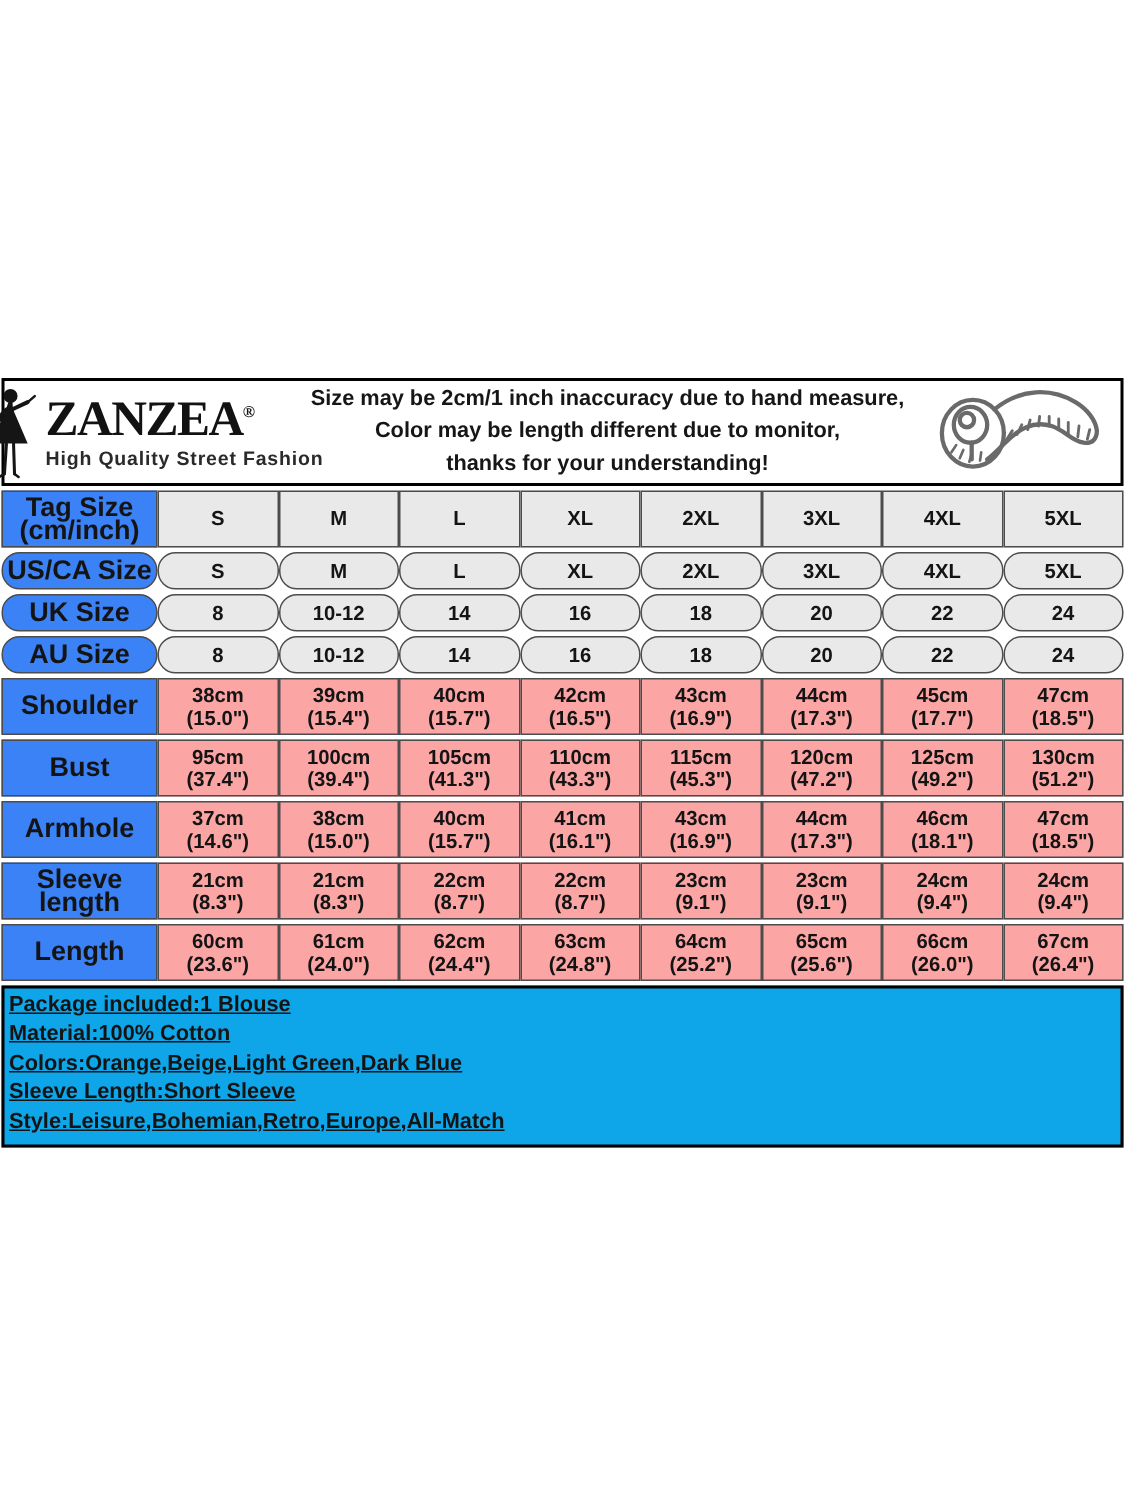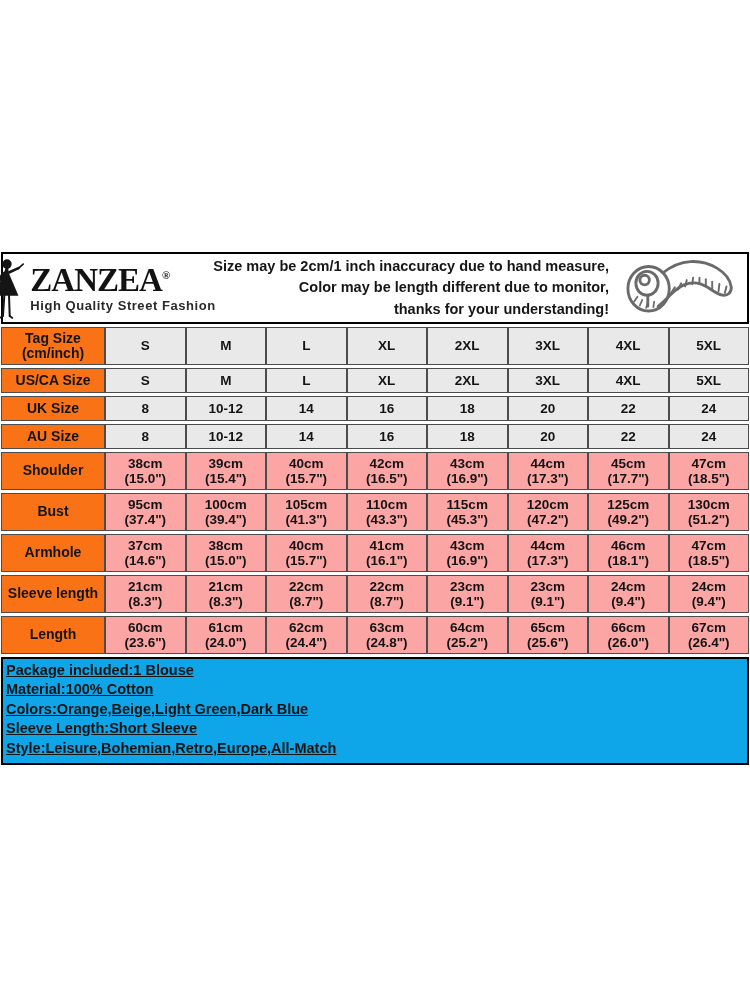--- a/index.html
+++ b/index.html
@@ -15,40 +15,40 @@
     box-sizing:border-box;height:72px;border:2px solid #000;background:#fff;
     display:flex;align-items:center;
   }
   .logo{width:198px;display:flex;align-items:center;justify-content:center;gap:4px;flex-shrink:0;}
   .logo-figure{width:38px;height:62px;margin-top:2px;flex-shrink:0;}
   .logo-text{line-height:1;}
   .brand-line{font-family:"Liberation Serif",serif;font-weight:bold;font-size:33px;
     letter-spacing:-1px;color:#121212;white-space:nowrap;}
   .reg{font-size:11px;vertical-align:super;letter-spacing:0;}
   .tagline{font-size:13px;font-weight:bold;letter-spacing:.55px;color:#2a2a2a;margin-top:2px;white-space:nowrap;}
-  .disclaimer{flex:1;text-align:right;font-weight:bold;font-size:14.5px;line-height:21.5px;color:#161616;}
+  .disclaimer{flex:1;text-align:center;font-weight:bold;font-size:14.5px;line-height:21.5px;color:#161616;}
   .tape-wrap{width:138px;display:flex;justify-content:center;flex-shrink:0;}
   .tape-wrap svg{width:124px;height:62px;}
 
   
   table.size-table{
     width:748px;border-collapse:separate;border-spacing:0 3px;table-layout:fixed;
     margin:0;
   }
   col.c-label{width:104px;}
   .size-table th,.size-table td{
     border:1px solid #4c4c4c;text-align:center;vertical-align:middle;
     font-weight:bold;font-size:13.5px;line-height:15.5px;padding:1px 0;
     white-space:pre-line;color:#141414;
   }
-  .size-table th{background:#f97316;font-size:14px;}
+  .size-table th{background:#3b82f6;font-size:18px;}
   .size-table td.shaded{background:#e9e9e9;}
   .size-table td.plain{background:#fca5a5;}
   tr.h-tall th,tr.h-tall td{height:34px;}
-  tr.h-short th,tr.h-short td{height:21px;}
+  tr.h-short th,tr.h-short td{height:21px;border-radius:12px;}
 
   
   .details-box{
     box-sizing:border-box;border:2px solid #000;background:#0ea5e9;
     padding:2px 4px 5px 3px;font-weight:bold;font-size:14.5px;line-height:19.4px;color:#141414;text-decoration:underline;
   }
 </style>
 </head>
 <body>
 

